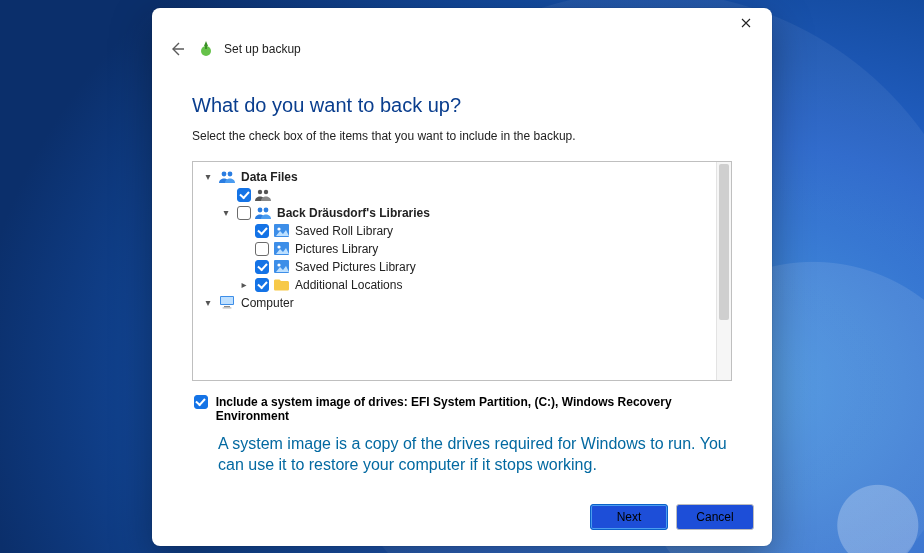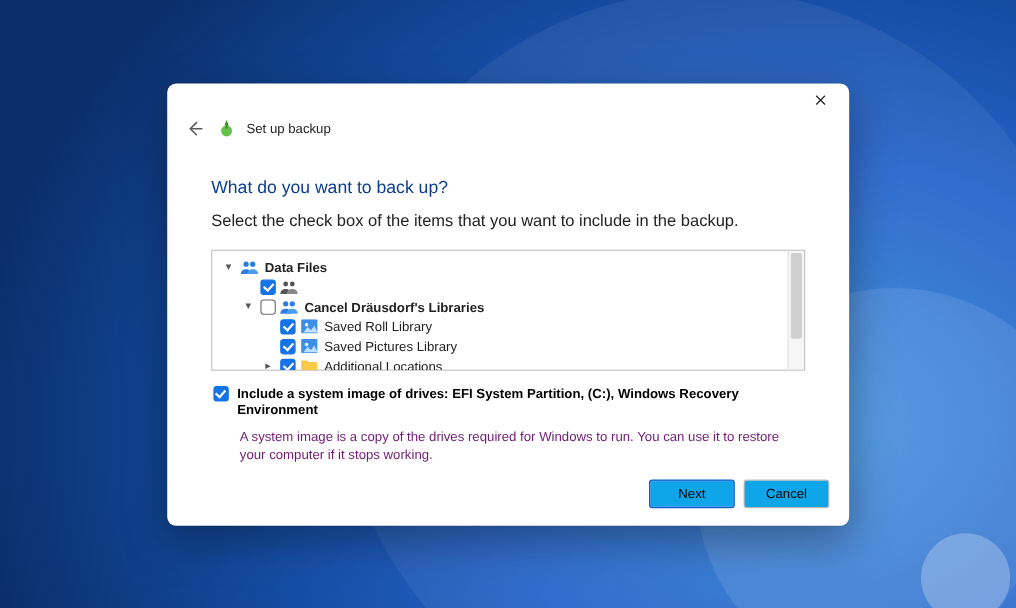--- a/index.html
+++ b/index.html
@@ -14,59 +14,59 @@
     }
     .desktop::before {
       content:""; position:absolute; inset:0;
       background:
         radial-gradient(circle at 95% 95%, rgba(255,255,255,0.25) 0 40px, transparent 41px),
         radial-gradient(circle at 88% 80%, rgba(255,255,255,0.10) 0 180px, transparent 181px),
         radial-gradient(circle at 70% 60%, rgba(255,255,255,0.06) 0 340px, transparent 341px);
       pointer-events:none;
     }
     .window {
-      width: 620px; height: 402px;
+      width: 620px; height: 538px;
       background: #fff;
       border-radius: 8px;
       box-shadow: 0 14px 40px rgba(0,0,0,.35), 0 0 0 1px rgba(0,0,0,.06);
       display: flex; flex-direction: column;
       overflow: hidden;
       position: relative;
     }
     .titlebar { height: 30px; display:flex; align-items:center; justify-content:flex-end; padding-right: 6px; }
     .close-btn { width: 40px; height: 28px; display:flex; align-items:center; justify-content:center; border-radius:4px; cursor:default; color:#222; }
     .header { display:flex; align-items:center; gap:10px; padding: 0 20px 8px 14px; }
     .back-arrow { width: 22px; height:22px; display:flex; align-items:center; justify-content:center; color:#4b4b4b; }
     .header-title { font-size: 12px; color:#222; }
     .content { padding: 12px 40px 0 40px; flex:1; display:flex; flex-direction:column; min-height:0; }
-    .heading { color:#0a3e8e; font-size: 16px; font-weight: 400; margin: 14px 0 12px; }
-    .subtext { color:#222; font-size: 15px; margin-bottom: 18px; }
+    .heading { color:#0a3e8e; font-size: 20px; font-weight: 400; margin: 14px 0 12px; }
+    .subtext { color:#222; font-size: 12px; margin-bottom: 18px; }
     .tree-wrap { border:1px solid #bfbfbf; height: 220px; display:flex; overflow:hidden; }
     .tree { flex:1; overflow:auto; padding: 6px 6px 6px 8px; }
     .tree::-webkit-scrollbar { width: 8px; }
     .tree::-webkit-scrollbar-thumb { background:#c7c7c7; border-radius:0; }
     .fake-scroll { width: 15px; border-left:1px solid #e3e3e3; background:#f6f6f6; display:flex; flex-direction:column; }
     .fake-scroll .track { flex:1; position:relative; }
     .fake-scroll .thumb { position:absolute; left:2px; right:2px; top:2px; height:72%; background:#cfcfcf; border-radius:2px; }
     .node { display:flex; align-items:center; gap:4px; height:18px; line-height:18px; color:#222; white-space:nowrap; }
     .indent-0 { padding-left: 0px; }
     .indent-1 { padding-left: 18px; }
     .indent-2 { padding-left: 36px; }
     .twisty { width:14px; display:inline-flex; align-items:center; justify-content:center; color:#555; font-size:10px; }
     .chk { width:14px; height:14px; border:1px solid #6b6b6b; border-radius:3px; display:inline-flex; align-items:center; justify-content:center; background:#fff; }
     .chk.checked { background:#1473e6; border-color:#1473e6; }
     .chk.checked::after { content:""; width:7px; height:4px; border:2px solid #fff; border-top:0; border-right:0; transform: translateY(-1px) rotate(-48deg); }
     .icon { width:16px; height:16px; display:inline-flex; align-items:center; justify-content:center; }
     .lbl { padding-left:2px; }
     .bold { font-weight:600; }
     .below { padding: 14px 0 0 2px; }
     .sys-row { display:flex; align-items:flex-start; gap:8px;font-weight:bold; }
-    .sys-desc { color:#701a75; font-size:12px; margin: 10px 0 0 24px; max-width: 520px; line-height:1.35; }
+    .sys-desc { color:#0369a1; font-size:16px; margin: 10px 0 0 24px; max-width: 520px; line-height:1.35; }
     .footer { display:flex; justify-content:flex-end; gap:8px; padding: 14px 18px 16px; }
-    .btn { min-width: 78px; height: 26px; border:1px solid #bdbdbd; background:#0ea5e9; border-radius:3px; font-size:12px; cursor:default; }
+    .btn { min-width: 78px; height: 26px; border:1px solid #bdbdbd; background:#1d4ed8; border-radius:3px; font-size:12px; cursor:default; }
     .btn.primary { border-color:#0a62c9; box-shadow: inset 0 0 0 1px #4a9cf0; }
     svg { display:block; }
   </style>
 </head>
 <body>
 <div class="desktop">
   <div class="window">
 
     <div class="titlebar">
       <div class="close-btn">
@@ -130,38 +130,50 @@
             <span class="twisty">▾</span>
             <span class="chk"></span>
             <span class="icon">
                 <svg width="16" height="14" viewBox="0 0 16 14">
                   <circle cx="5" cy="4" r="2.4" fill="#2a7de1"></circle>
                   <circle cx="11" cy="4" r="2.4" fill="#2a7de1"></circle>
                   <path d="M0 13c0-3 2.5-4.5 5-4.5S10 10 10 13Z" fill="#2a7de1"></path>
                   <path d="M6 13c0-3 2.5-4.5 5-4.5S16 10 16 13Z" fill="#4a9cf0"></path>
                 </svg>
               </span>
-            <span class="lbl bold">Cancel Dräusdorf's Libraries</span>
+            <span class="lbl bold">Back Dräusdorf's Libraries</span>
           </div>
 
           <div class="node indent-2">
             <span class="twisty"></span>
             <span class="chk checked"></span>
             <span class="icon">
                 <svg width="15" height="13" viewBox="0 0 15 13">
                   <rect x="0" y="0" width="15" height="13" rx="1" fill="#3d8ee8"></rect>
                   <circle cx="5" cy="5" r="1.6" fill="#fff"></circle>
                   <path d="M2 12 L6 7 L9 10 L12 6 L15 12 Z" fill="#bde0ff"></path>
                 </svg>
               </span>
             <span class="lbl">Saved Roll Library</span>
           </div>
 
 
 
+          <div class="node indent-2">
+            <span class="twisty"></span>
+            <span class="chk"></span>
+            <span class="icon">
+                <svg width="15" height="13" viewBox="0 0 15 13">
+                  <rect x="0" y="0" width="15" height="13" rx="1" fill="#3d8ee8"></rect>
+                  <circle cx="5" cy="5" r="1.6" fill="#fff"></circle>
+                  <path d="M2 12 L6 7 L9 10 L12 6 L15 12 Z" fill="#bde0ff"></path>
+                </svg>
+              </span>
+            <span class="lbl">Pictures Library</span>
+          </div>
 
           <div class="node indent-2">
             <span class="twisty"></span>
             <span class="chk checked"></span>
             <span class="icon">
                 <svg width="15" height="13" viewBox="0 0 15 13">
                   <rect x="0" y="0" width="15" height="13" rx="1" fill="#3d8ee8"></rect>
                   <circle cx="5" cy="5" r="1.6" fill="#fff"></circle>
                   <path d="M2 12 L6 7 L9 10 L12 6 L15 12 Z" fill="#bde0ff"></path>
                 </svg>

